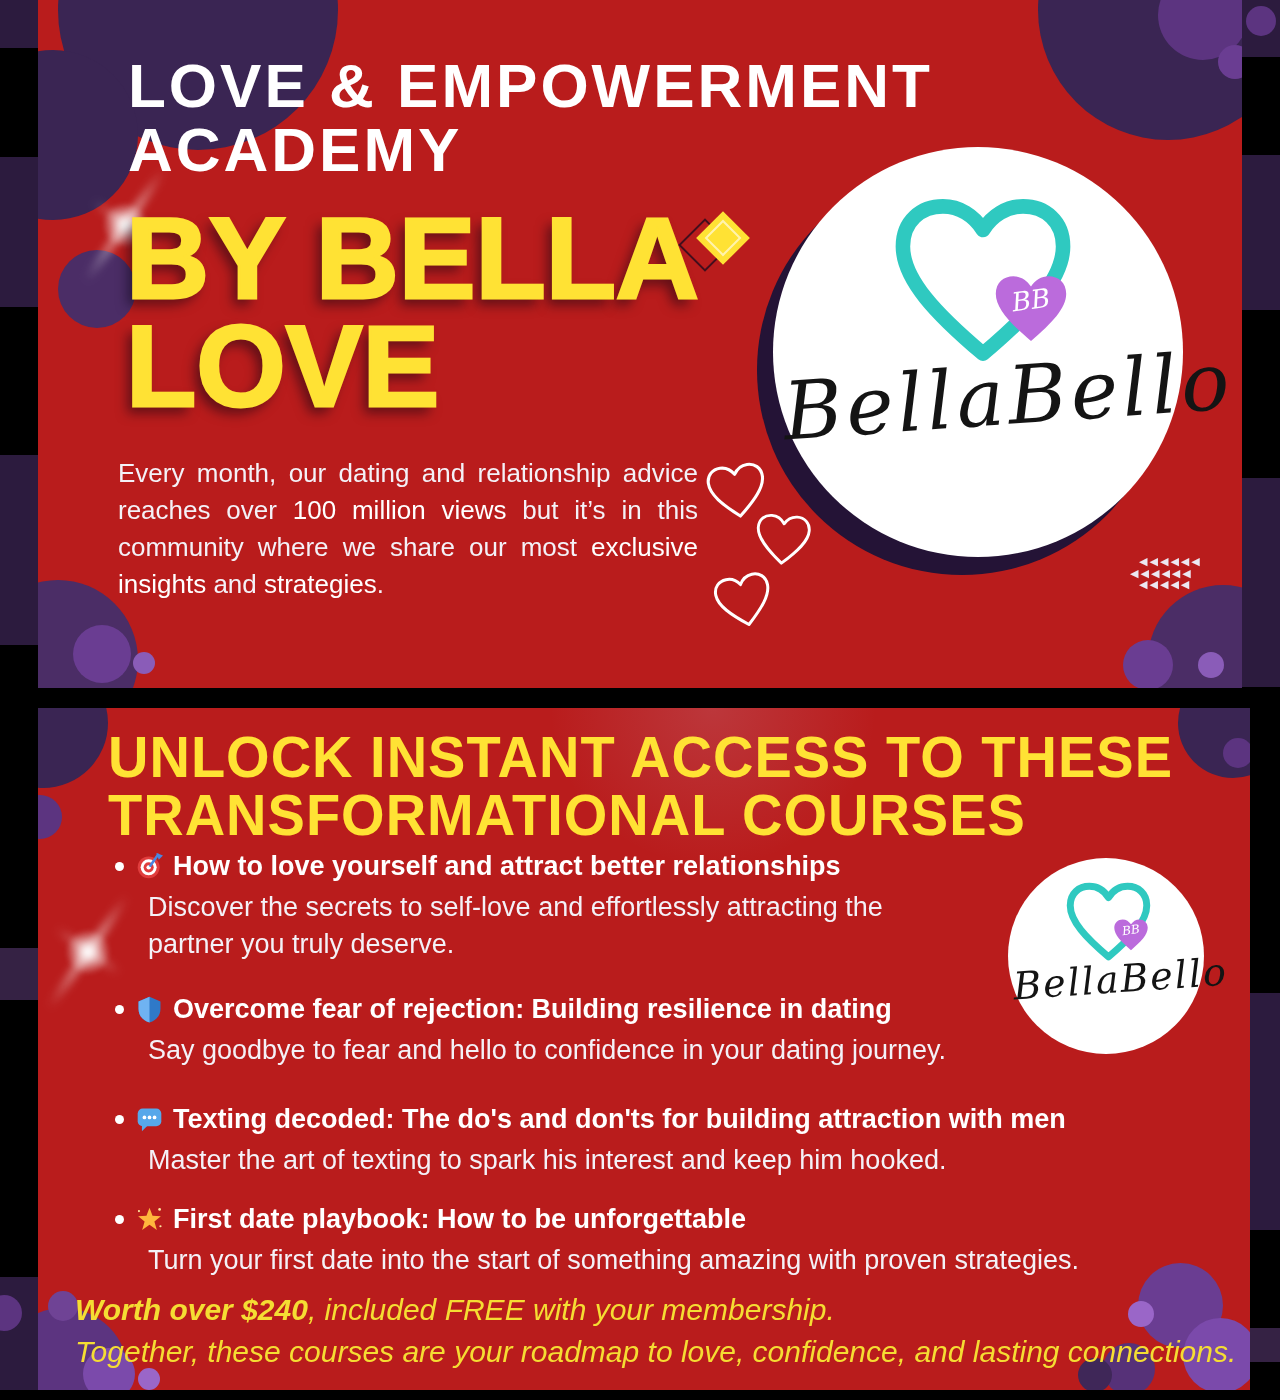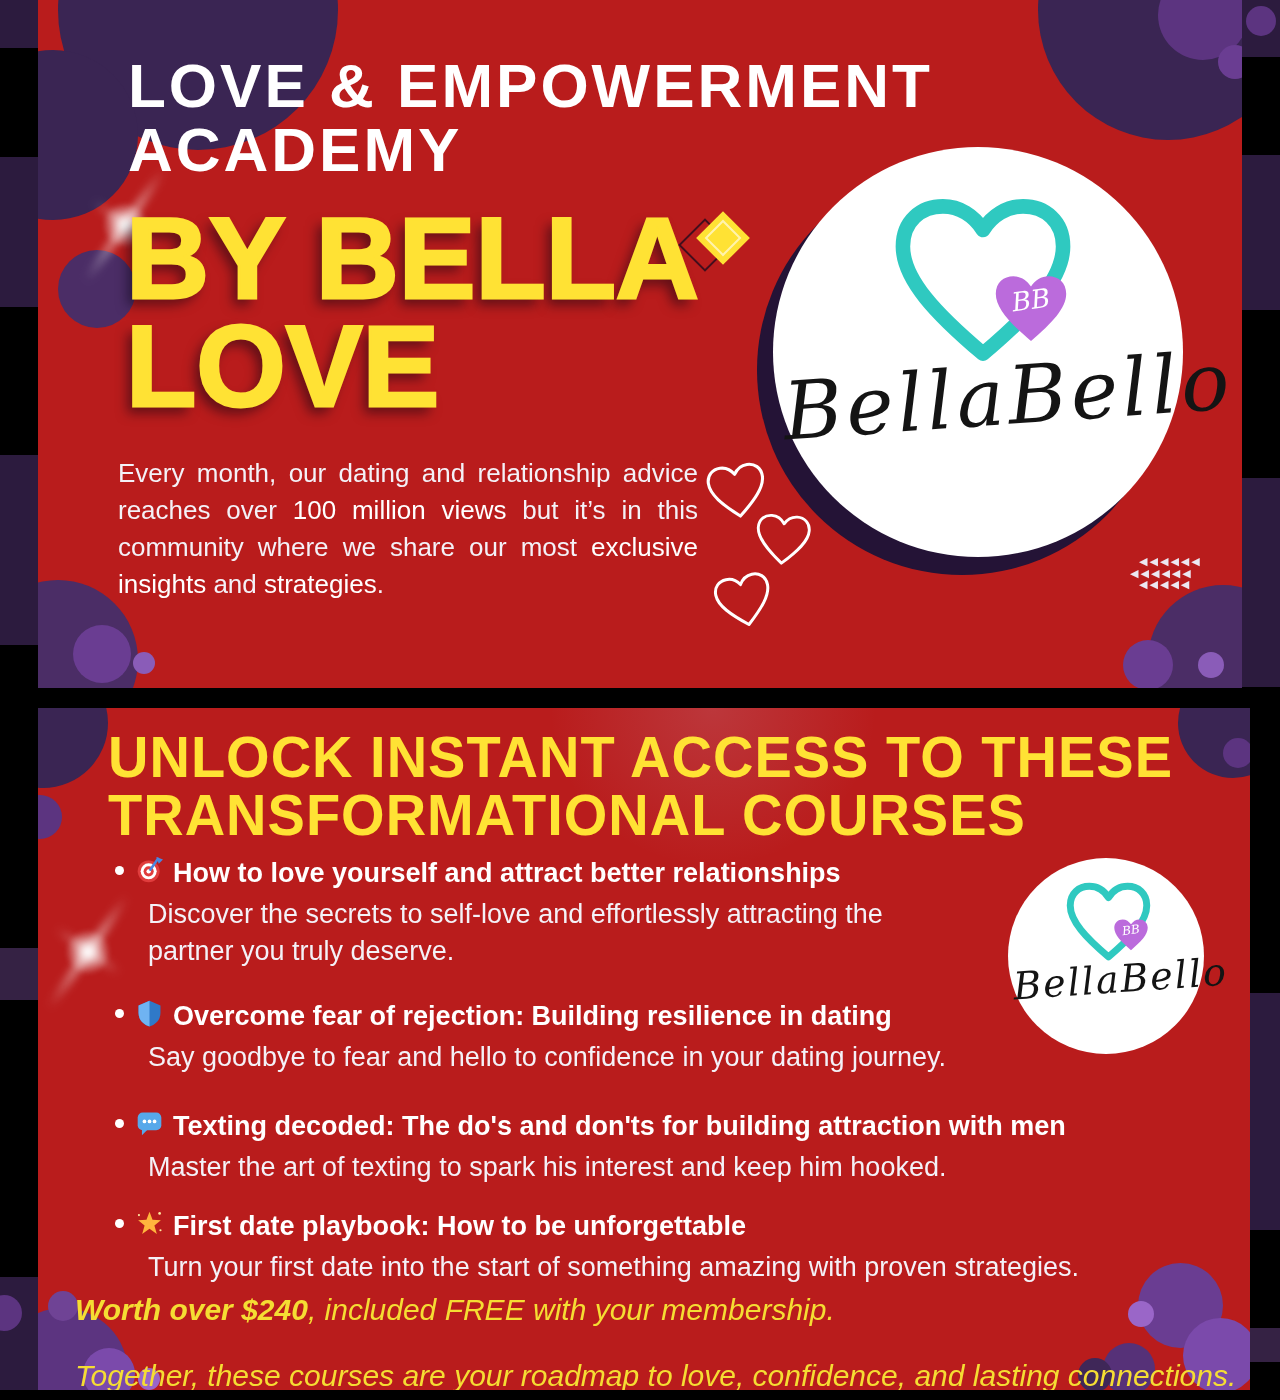--- a/index.html
+++ b/index.html
@@ -53,27 +53,27 @@
   .glow{position:absolute;left:510px;top:0;width:330px;height:160px;
         background:radial-gradient(ellipse at 50% 0%,rgba(205,195,220,.16),rgba(0,0,0,0) 70%);}
   
   .unlock{position:absolute;left:70px;top:20px;color:#ffe234;font-weight:bold;
           font-size:56px;line-height:56px;letter-spacing:1px;transform:scaleY(1.04);
           transform-origin:left top;}
   .course{position:absolute;left:77px;}
   .course-head{display:flex;align-items:center;}
   .bullet-dot{width:9px;height:9px;border-radius:50%;background:#fff;margin-right:12px;flex:none;}
   .course-icon{width:27px;height:27px;margin-right:10px;flex:none;}
-  .course-title{color:#ffffff;font-weight:bold;font-size:27px;white-space:nowrap;margin-top:7px;}
+  .course-title{color:#ffffff;font-weight:bold;font-size:27px;white-space:nowrap;}
   .course-desc{margin-left:33px;margin-top:7px;color:#f4f1f7;font-size:27px;line-height:37px;}
   .value-note{position:absolute;left:37px;top:585px;color:#f5dd33;font-size:30px;
               font-style:italic;white-space:nowrap;}
   .value-note b{font-weight:bold;}
   .closing{position:absolute;left:37px;top:627px;color:#f5dd33;font-size:30px;
-           font-style:italic;white-space:nowrap;margin-top:24px;}
+           font-style:italic;white-space:nowrap;}
 </style>
 </head>
 <body>
 
 <div class="page">
 
   <div class="edge" style="left:0;top:0;width:38px;height:48px;"></div>
   <div class="edge" style="left:0;top:157px;width:38px;height:150px;"></div>
   <div class="edge" style="left:0;top:455px;width:38px;height:190px;"></div>
   <div class="edge" style="left:0;top:948px;width:38px;height:52px;background:#352244;"></div>

